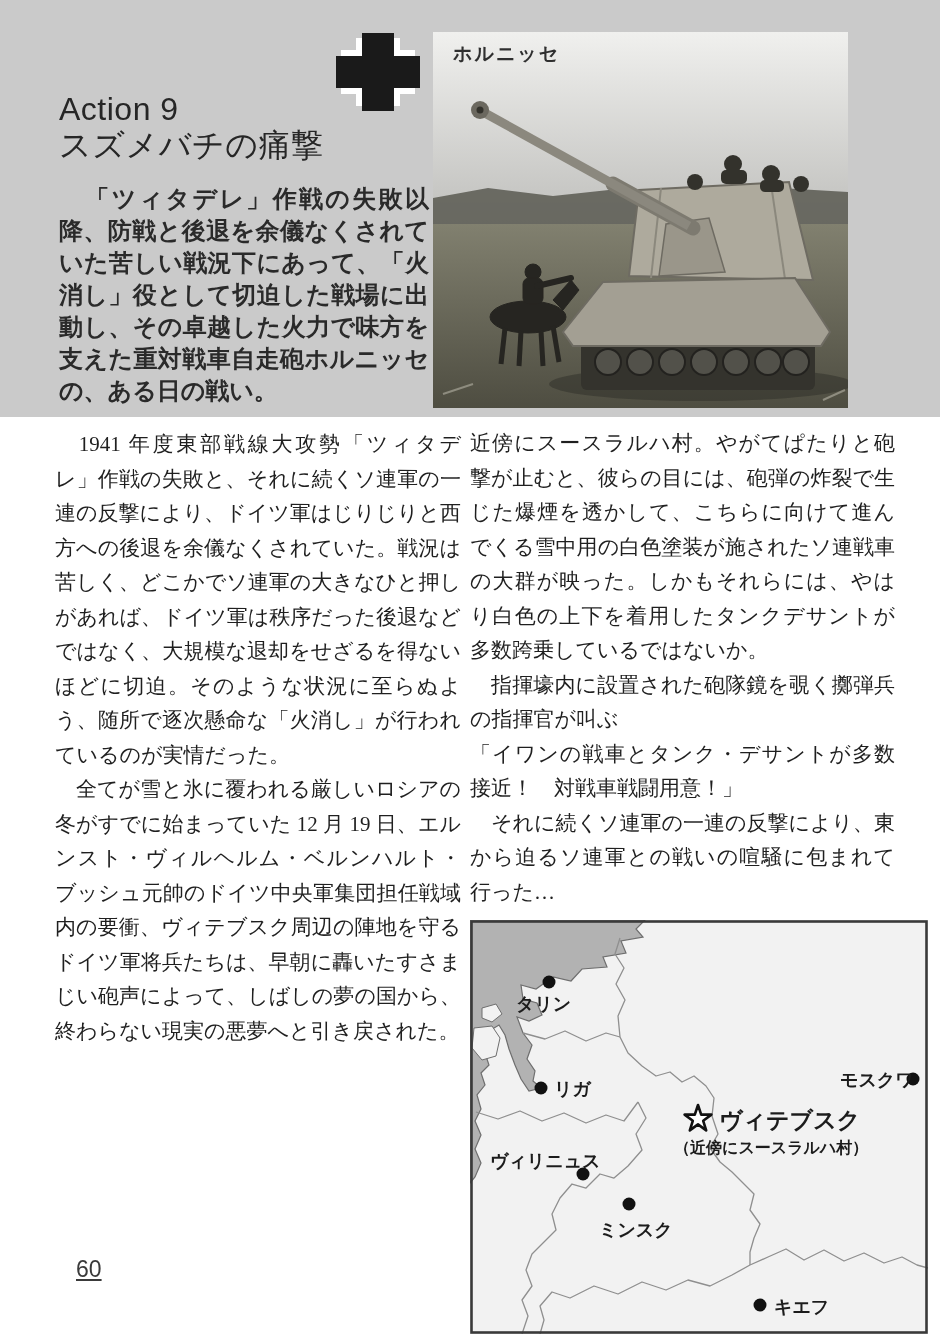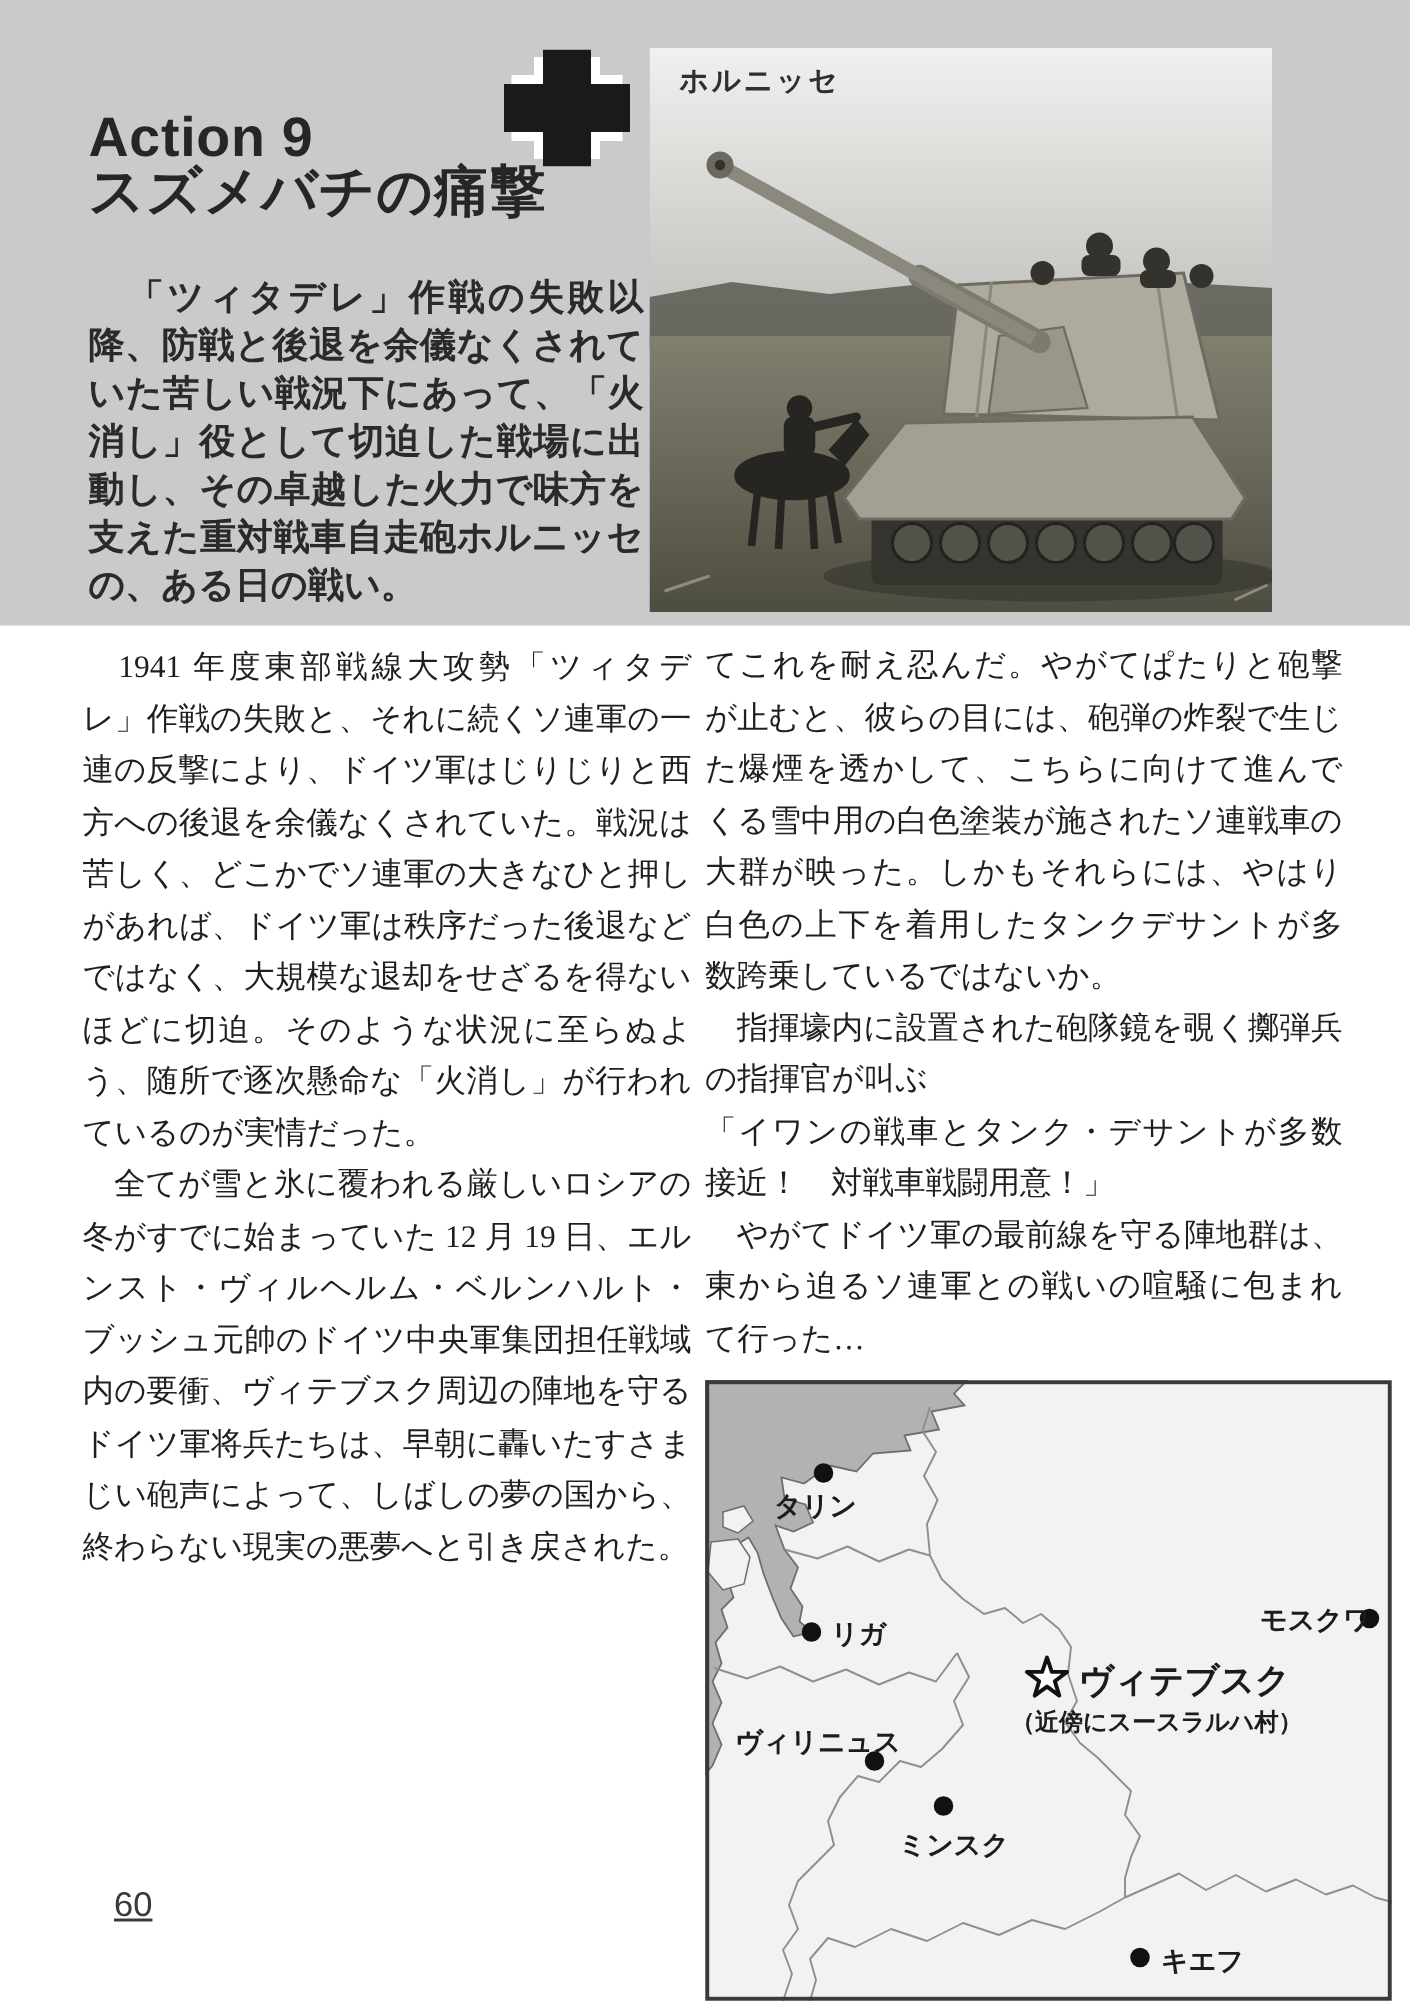--- a/index.html
+++ b/index.html
@@ -19,24 +19,24 @@
     width: 940px; height: 417px;
     background: #cacaca;
   }
   .cross-icon {
     position: absolute;
     left: 336px; top: 33px;
     width: 84px; height: 78px;
   }
   .title-block {
     position: absolute;
-    left: 59px; top: 74px;
+    left: 59px; top: 91px;
     width: 340px;
-    font-weight: bold;
-    font-size: 37px;
+    font-weight: normal;
+    font-size: 32px;
     line-height: 36px;
     color: #262626;
     letter-spacing: 0.5px;
   }
   .lead {
     position: absolute;
     left: 59px; top: 183px;
     width: 370px;
     font-weight: bold;
     font-size: 24px;
@@ -193,24 +193,24 @@
       <div class="photo-caption">ホルニッセ</div>
     </div>
   </div>
 
   <div class="col-left bodytext">
     <p>　1941 年度東部戦線大攻勢「ツィタデレ」作戦の失敗と、それに続くソ連軍の一連の反撃により、ドイツ軍はじりじりと西方への後退を余儀なくされていた。戦況は苦しく、どこかでソ連軍の大きなひと押しがあれば、ドイツ軍は秩序だった後退などではなく、大規模な退却をせざるを得ないほどに切迫。そのような状況に至らぬよう、随所で逐次懸命な「火消し」が行われているのが実情だった。</p>
     <p>　全てが雪と氷に覆われる厳しいロシアの冬がすでに始まっていた 12 月 19 日、エルンスト・ヴィルヘルム・ベルンハルト・ブッシュ元帥のドイツ中央軍集団担任戦域内の要衝、ヴィテブスク周辺の陣地を守るドイツ軍将兵たちは、早朝に轟いたすさまじい砲声によって、しばしの夢の国から、終わらない現実の悪夢へと引き戻された。</p>
   </div>
 
   <div class="col-right bodytext">
-    <p>てこれを耐え忍んだ。やがてぱたりと砲撃が止むと、彼らの目には、砲弾の炸裂で生じた爆煙を透かして、こちらに向けて進んでくる雪中用の白色塗装が施されたソ連戦車の大群が映った。しかもそれらには、やはり白色の上下を着用したタンクデサントが多数跨乗しているではないか。</p>
+    <p>近傍にスースラルハ村。やがてぱたりと砲撃が止むと、彼らの目には、砲弾の炸裂で生じた爆煙を透かして、こちらに向けて進んでくる雪中用の白色塗装が施されたソ連戦車の大群が映った。しかもそれらには、やはり白色の上下を着用したタンクデサントが多数跨乗しているではないか。</p>
     <p>　指揮壕内に設置された砲隊鏡を覗く擲弾兵の指揮官が叫ぶ</p>
     <p>「イワンの戦車とタンク・デサントが多数接近！　対戦車戦闘用意！」</p>
-    <p>　やがてドイツ軍の最前線を守る陣地群は、東から迫るソ連軍との戦いの喧騒に包まれて行った…</p>
+    <p>　それに続くソ連軍の一連の反撃により、東から迫るソ連軍との戦いの喧騒に包まれて行った…</p>
   </div>
 
   <div class="map-box">
     <svg width="458" height="414" viewBox="0 0 458 414">
 
       <rect x="0" y="0" width="458" height="414" fill="#f2f2f2"></rect>
 
       <path d="M0,0 L175,0 L166,9 L173,17 L151,21 L156,33 L133,37 L137,47 L112,49 L101,61 L83,57 L66,69 L51,65 L53,79 L67,83 L72,95 L59,101 L47,97 L53,113 L62,125 L57,139 L65,151 L63,161 L71,168 L59,171 L51,159 L45,145 L39,129 L35,115 L29,105 L19,111 L23,123 L15,133 L19,145 L11,153 L15,165 L7,175 L11,189 L5,201 L11,215 L5,229 L11,243 L5,257 L0,263 Z" fill="#b2b2b2" stroke="#6e6e6e" stroke-width="1.2"></path>
       <path d="M12,88 L26,84 L32,94 L22,102 L12,98 Z" fill="#f2f2f2" stroke="#6e6e6e" stroke-width="1"></path>
       <path d="M4,108 L22,106 L30,118 L26,136 L12,140 L2,128 Z" fill="#f2f2f2" stroke="#6e6e6e" stroke-width="1"></path>

